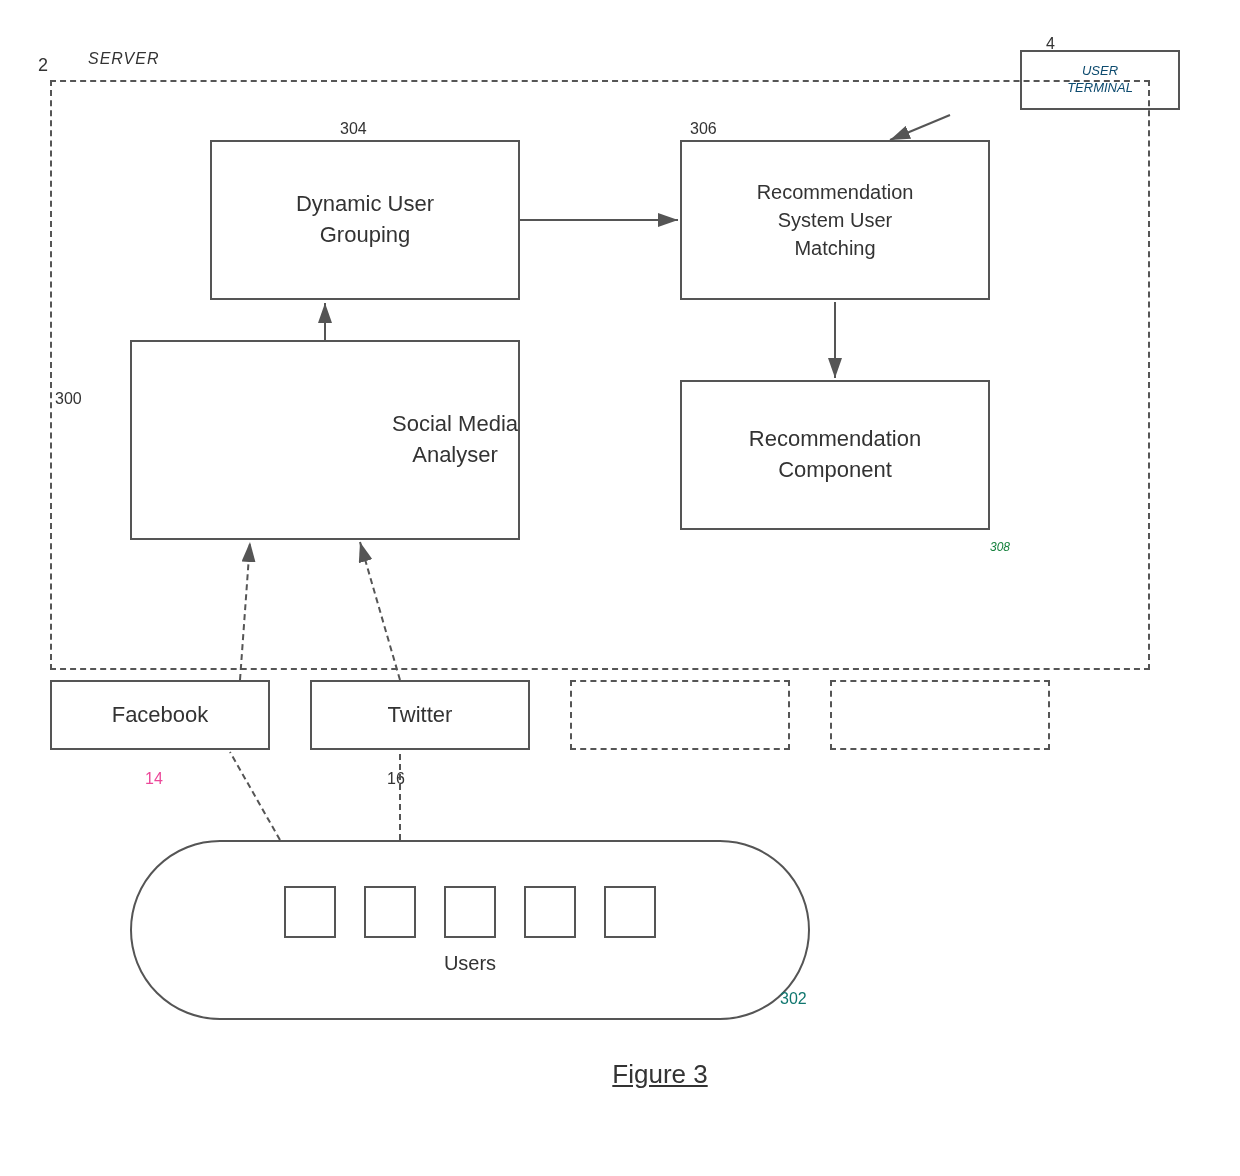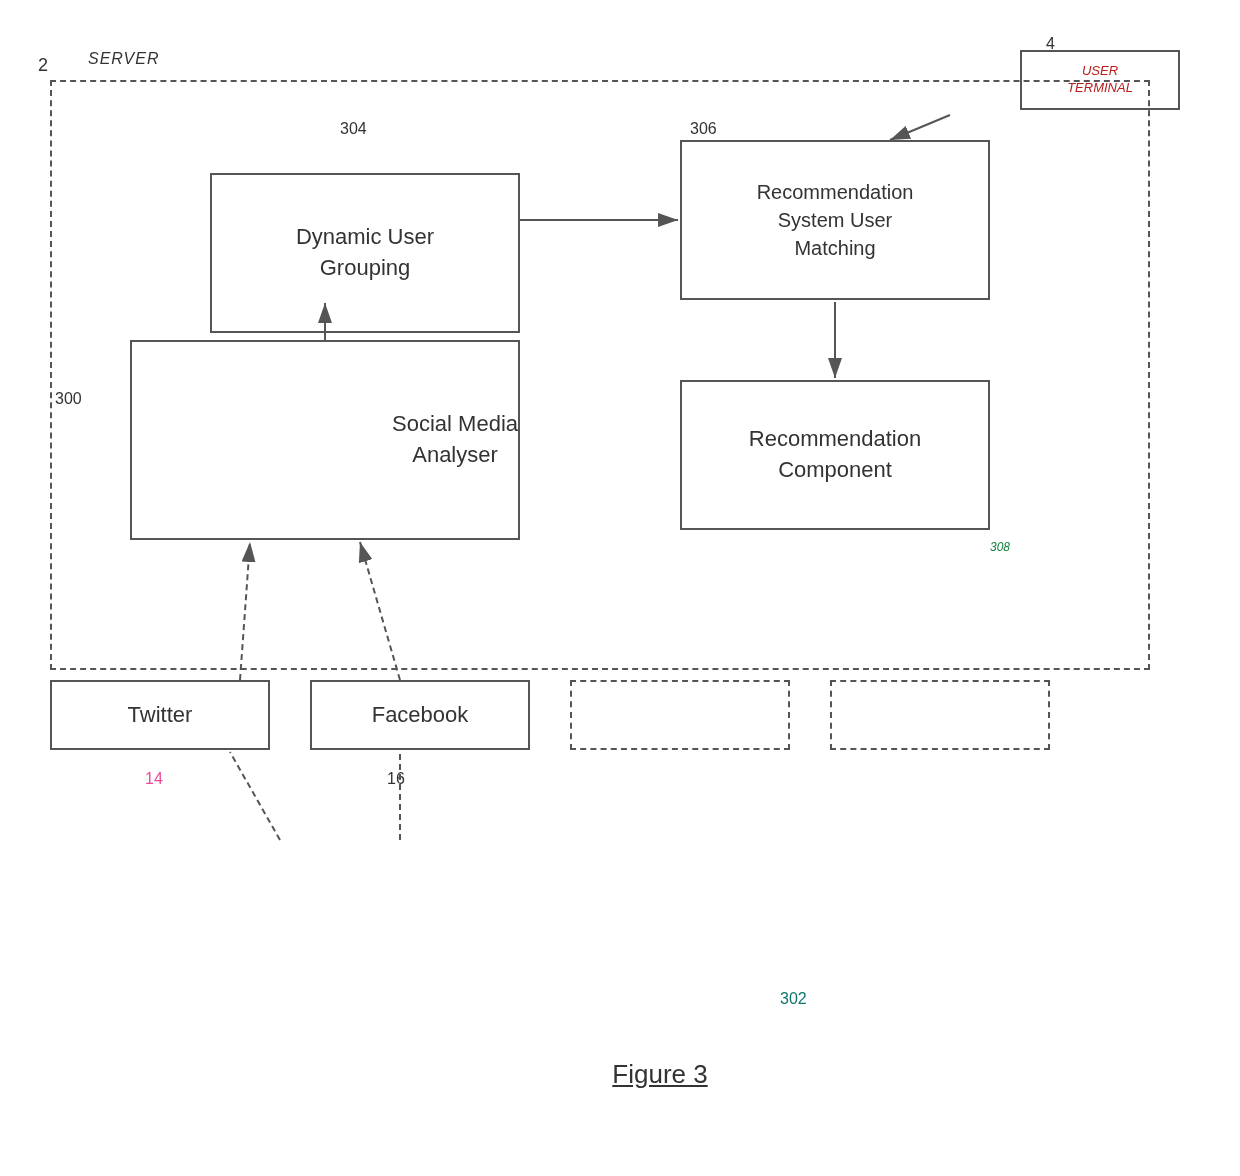--- a/index.html
+++ b/index.html
@@ -60,21 +60,21 @@
       display: flex;
       align-items: center;
       justify-content: center;
     }
 
     .user-terminal-label {
       font-size: 13px;
       text-align: center;
       text-transform: uppercase;
       font-style: italic;
-      color: #b91c1c;
+      color: #0c4a6e;
       line-height: 1.3;
     }
 
     .ref-4 {
       position: absolute;
       top: 15px;
       right: 155px;
       font-size: 16px;
       color: #333;
     }
@@ -84,21 +84,20 @@
       position: absolute;
       top: 120px;
       left: 180px;
       width: 310px;
       height: 160px;
       border: 2px solid #555;
       background: #fff;
       display: flex;
       align-items: center;
       justify-content: center;
-      margin-top: 33px;
     }
 
     .dynamic-grouping-label {
       font-size: 22px;
       text-align: center;
       color: #333;
       line-height: 1.4;
     }
 
     .ref-304 {
@@ -342,32 +341,42 @@
   </div>
   <span class="ref-300">300</span>
 
   <div class="rec-component-box">
     <span class="rec-component-label">Recommendation<br>Component</span>
   </div>
   <span class="ref-308">308</span>
 
   <div class="platforms-row">
     <div class="platform-box">
-      <span class="platform-label">Twitter</span>
+      <span class="platform-label">Facebook</span>
     </div>
     <div class="platform-box">
-      <span class="platform-label">Facebook</span>
+      <span class="platform-label">Twitter</span>
     </div>
     <div class="platform-box-dashed"></div>
     <div class="platform-box-dashed"></div>
   </div>
 
   <span class="ref-14">14</span>
   <span class="ref-16">16</span>
 
+  <div class="users-oval">
+    <div class="users-icons-row">
+      <div class="user-icon-box"></div>
+      <div class="user-icon-box"></div>
+      <div class="user-icon-box"></div>
+      <div class="user-icon-box"></div>
+      <div class="user-icon-box"></div>
+    </div>
+    <span class="users-label">Users</span>
+  </div>
   <span class="ref-302">302</span>
 
   <span class="figure-label">Figure 3</span>
 
   <svg class="arrows-svg">
 
     <defs>
       <marker id="arrowhead" markerWidth="10" markerHeight="7" refX="10" refY="3.5" orient="auto">
         <polygon points="0 0, 10 3.5, 0 7" fill="#555"></polygon>
       </marker>

